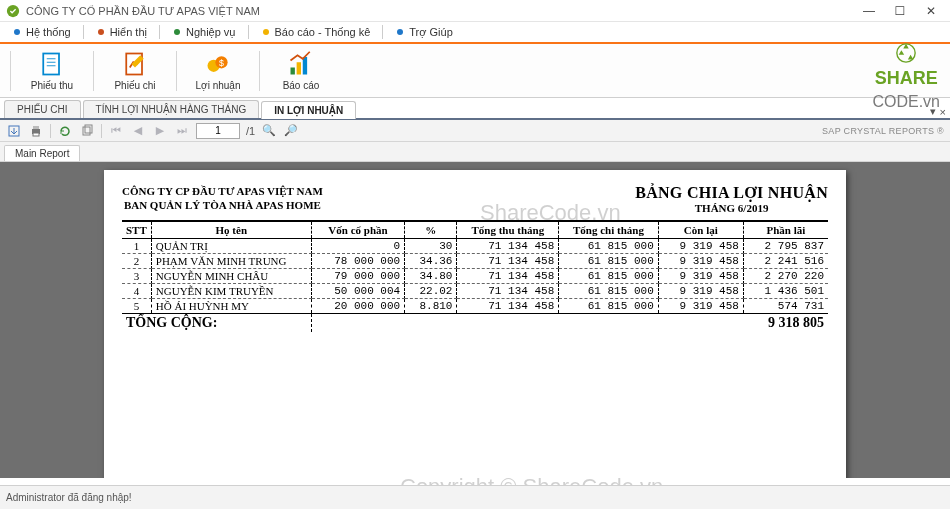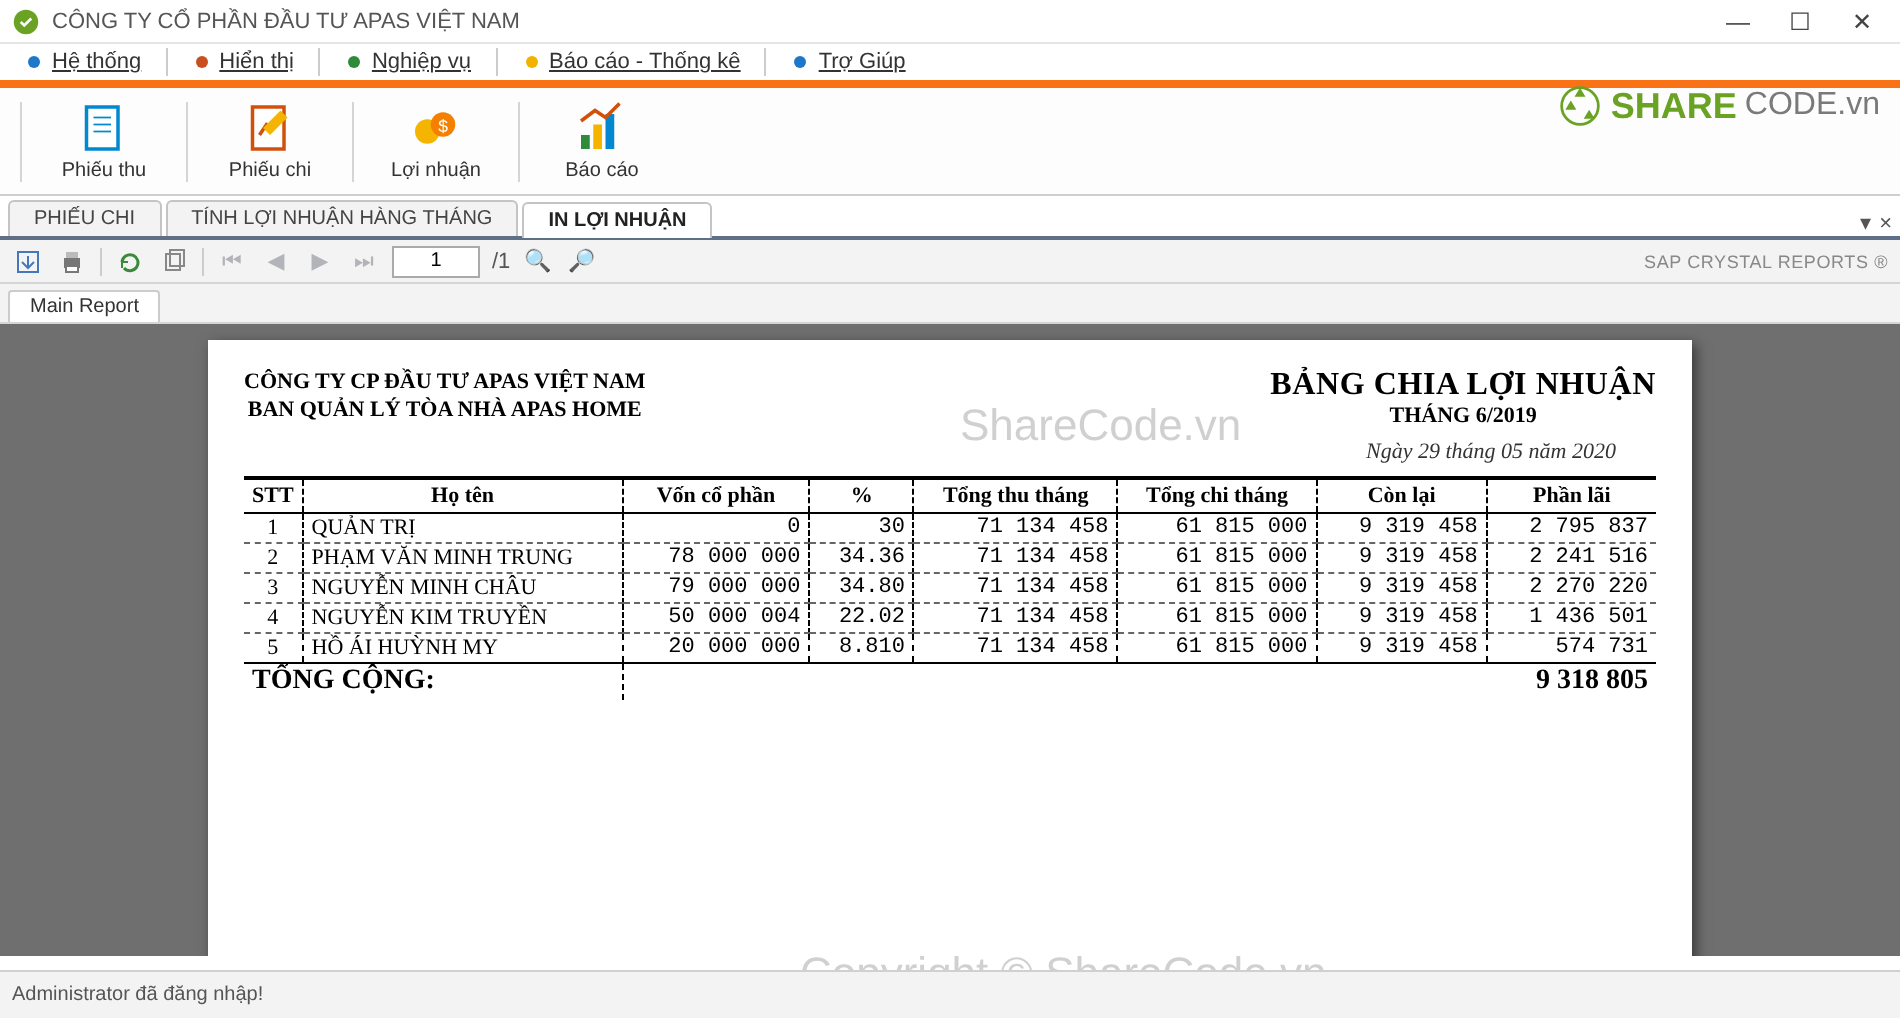--- a/index.html
+++ b/index.html
@@ -31,23 +31,22 @@
     width: 30px; height: 20px;
     display: flex; align-items: center; justify-content: center;
     color: #444; font-size: 12px;
     cursor: default;
   }
   
   .menubar {
     height: 22px;
     display: flex; align-items: center;
     padding: 0 4px;
-    border-bottom: 4px solid #f97316;
+    border-bottom: 2px solid #f97316;
     gap: 2px;
-    text-decoration: underline;
   }
   .menuitem {
     display: flex; align-items: center;
     padding: 2px 8px; gap: 4px;
     color: #333;
     cursor: default;
   }
   .menuitem .dot { width: 10px; height: 10px; }
   .menusep { width:1px; height:14px; background:#ccc; margin:0 2px; }
   
@@ -178,20 +177,21 @@
   .totalrow .val { text-align:right; }
   
   .wm { position:absolute; color: rgba(120,120,120,.35); font-size:22px; font-weight:400; pointer-events:none; font-family: Arial, sans-serif;}
   .wm1 { left:480px; top:200px; }
   .wm2 { left:400px; top:474px; }
   .logo-brand {
     position: absolute; right: 10px; top: 42px;
     font-size: 18px; font-weight: bold;
     display:flex; align-items:center; gap:4px;
     font-family: Arial, sans-serif;
+    flex-direction: column;
   }
   .logo-brand .s1 { color:#6aa324; }
   .logo-brand .s2 { color:#7a7a7a; font-weight:400; font-size:16px;}
   .logo-brand svg { width:22px; height:22px; }
   
   .statusbar {
     position:absolute; left:0; bottom:0; right:0;
     height: 24px; background:#f3f3f3;
     border-top:1px solid #d0d0d0;
     font-size:10px; color:#555;
@@ -361,21 +361,20 @@
     <div class="page-head">
       <div class="comp-block">
         <div>CÔNG TY CP ĐẦU TƯ APAS VIỆT NAM</div>
         <div>BAN QUẢN LÝ TÒA NHÀ APAS HOME</div>
       </div>
       <div class="title-block">
         <div class="big">BẢNG CHIA LỢI NHUẬN</div>
         <div class="sub">THÁNG 6/2019</div>
       </div>
     </div>
-    <div class="date-line">Ngày 29 tháng 05 năm 2020</div>
 
     <table class="rpt">
       <thead>
         <tr>
           <th>STT</th>
           <th>Họ tên</th>
           <th>Vốn cổ phần</th>
           <th>%</th>
           <th>Tổng thu tháng</th>
           <th>Tổng chi tháng</th>

